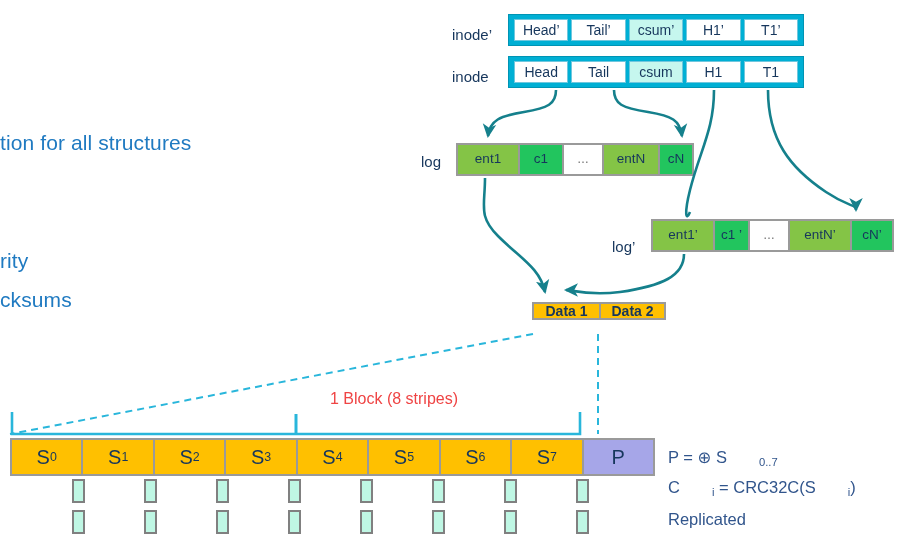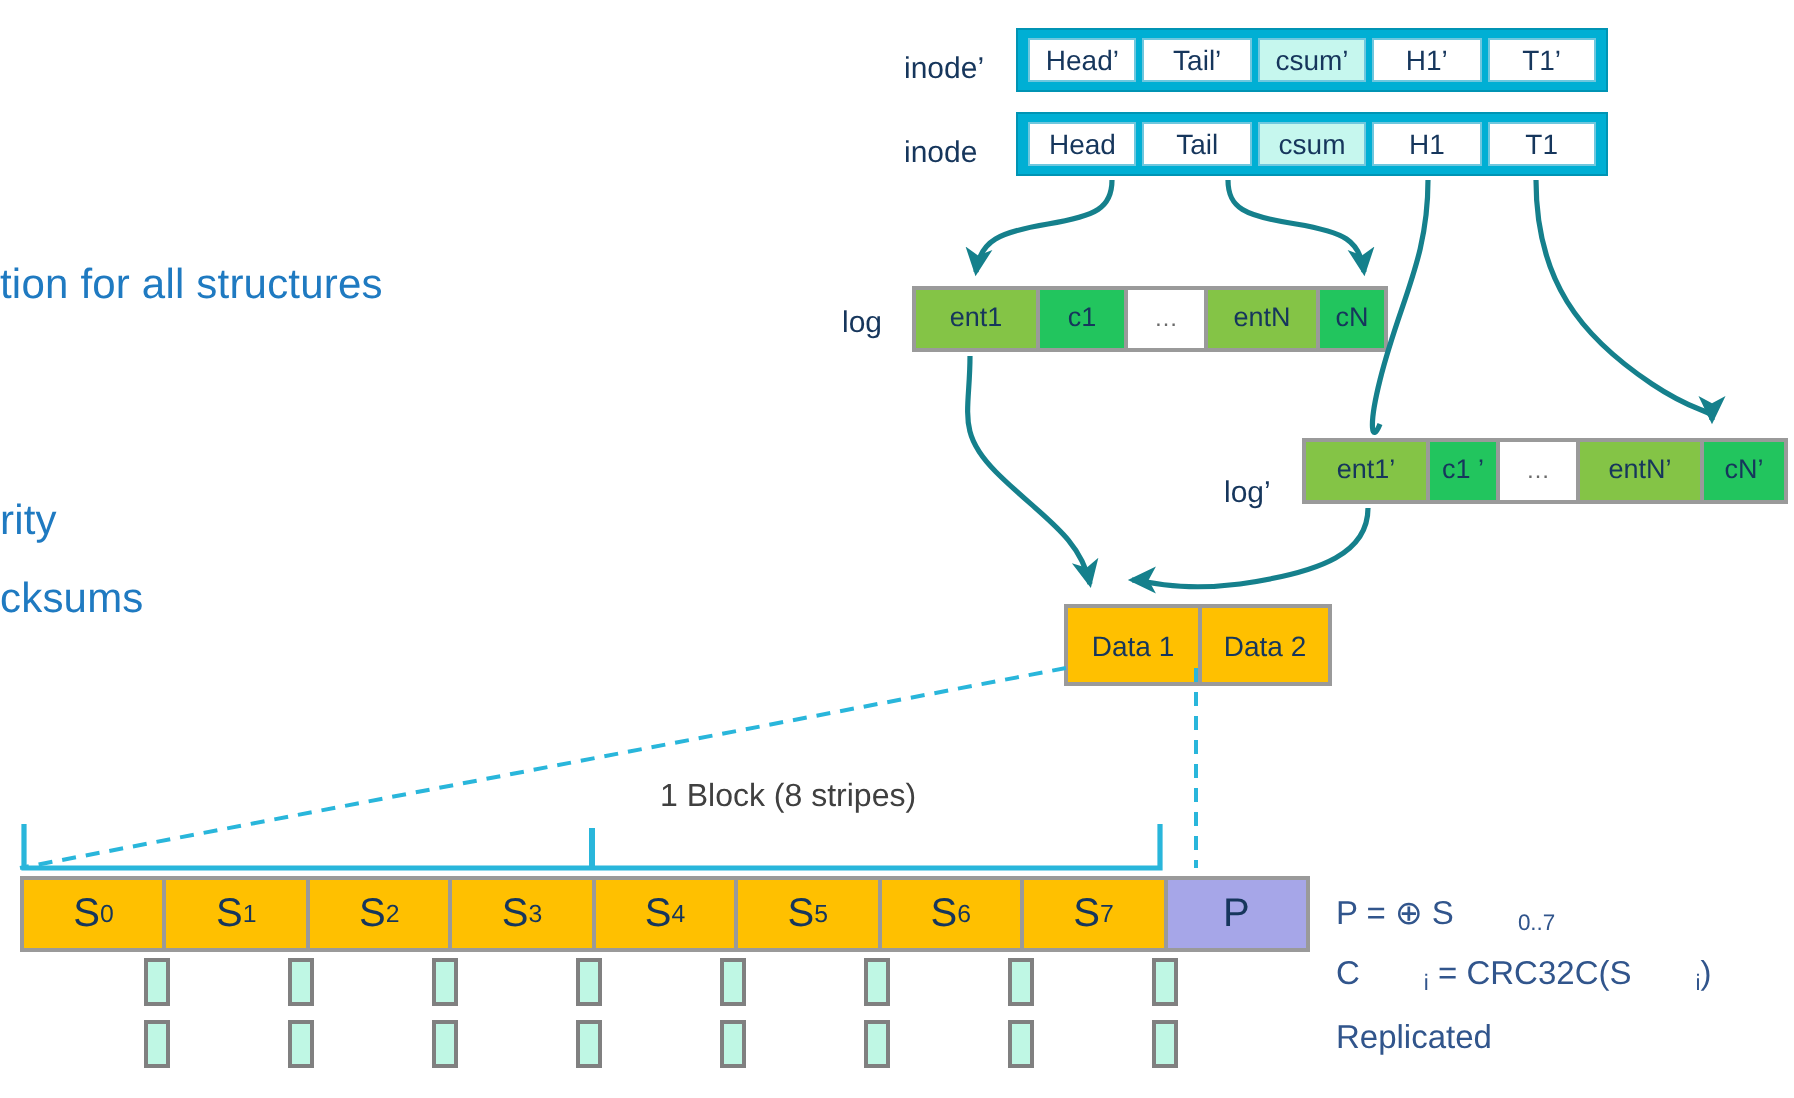--- a/index.html
+++ b/index.html
@@ -131,21 +131,21 @@
 
   
   .chip {
     box-sizing: border-box;
     background: #BFF7E4;
     border: 2px solid #808080;
   }
 
   
   .block-caption {
-    color: #404040;
+    color: #ef4444;
     font-size: 16px;
     white-space: nowrap;
     line-height: 1;
   }
 
   
   .formula {
     color: #31558C;
     font-size: 16.5px;
     white-space: nowrap;
@@ -201,21 +201,21 @@
 
   <div class="abs row-label" style="left:612px; top:239px;">log’</div>
   <div class="abs log-bar" id="log-prime-bar" style="left: 651px; top: 219px; height: 33px; width: 243px;">
       <div class="log-cell ent" style="width: 62px;">ent1’</div>
       <div class="log-cell csum" style="width: 35px;">c1 ’</div>
       <div class="log-cell dots" style="width: 40px;">…</div>
       <div class="log-cell ent" style="width: 62px;">entN’</div>
       <div class="log-cell csum" style="width: 40px;">cN’</div>
     </div>
 
-  <div class="abs data-bar" id="data-bar" style="left: 532px; top: 302px; height: 41px; width: 134px;">
+  <div class="abs data-bar" id="data-bar" style="left: 532px; top: 302px; height: 18px; width: 134px; font-weight: bold;">
       <div class="data-cell" style="width: 67px;">Data 1</div>
       <div class="data-cell" style="width: 63px;">Data 2</div>
     </div>
 
   <div class="abs block-caption" style="left:330px; top:391px;">1 Block (8 stripes)</div>
 
   <div class="abs stripe-bar" id="stripe-bar" style="left:10px; top:438px; width:645px; height:38px;">
       <div class="stripe-cell" style="flex: 1 1 0px;">
         <span>S</span>
         <sub>0</sub>

